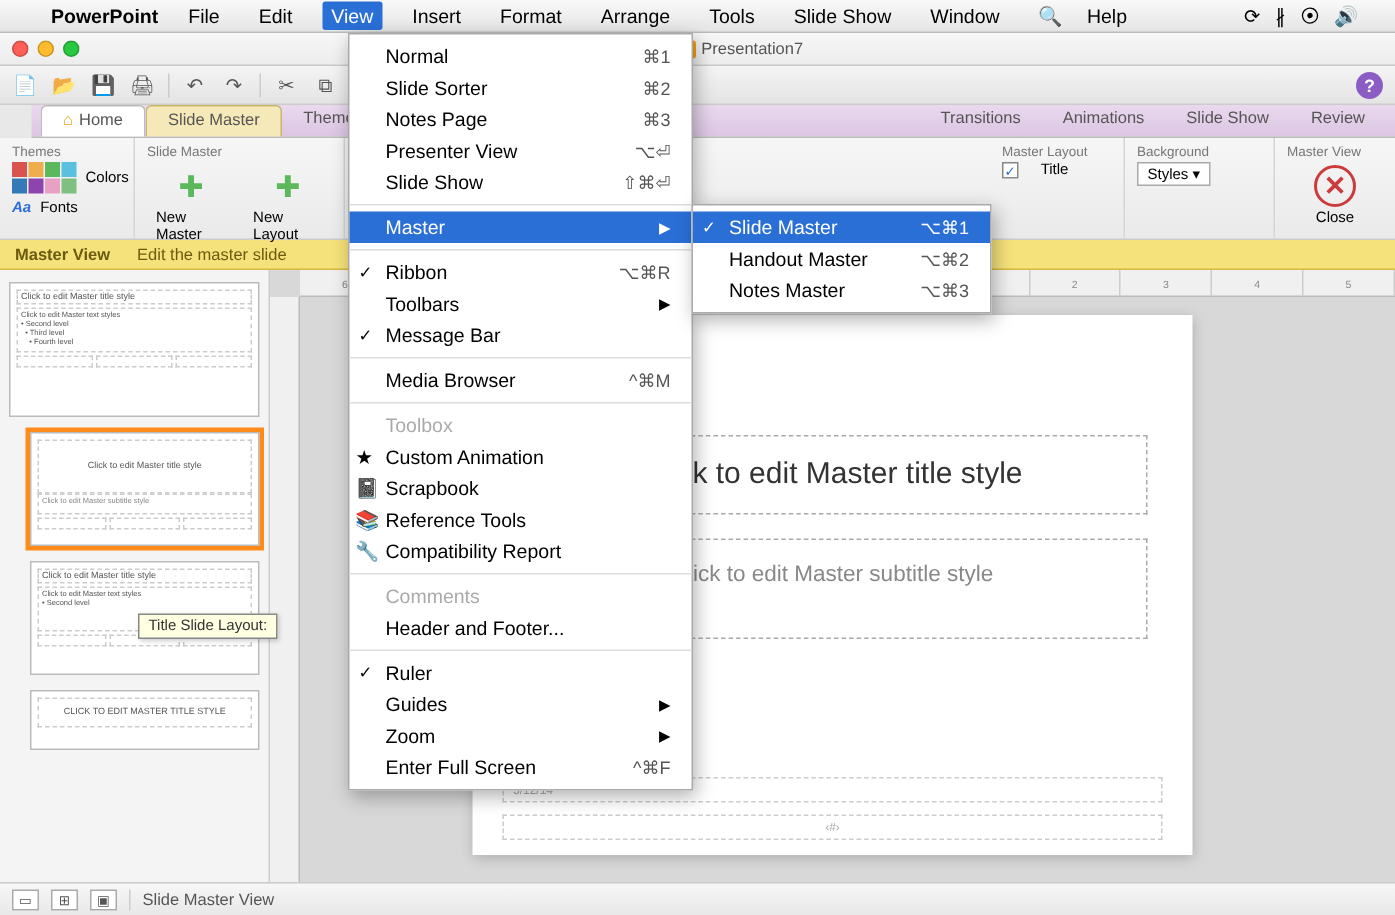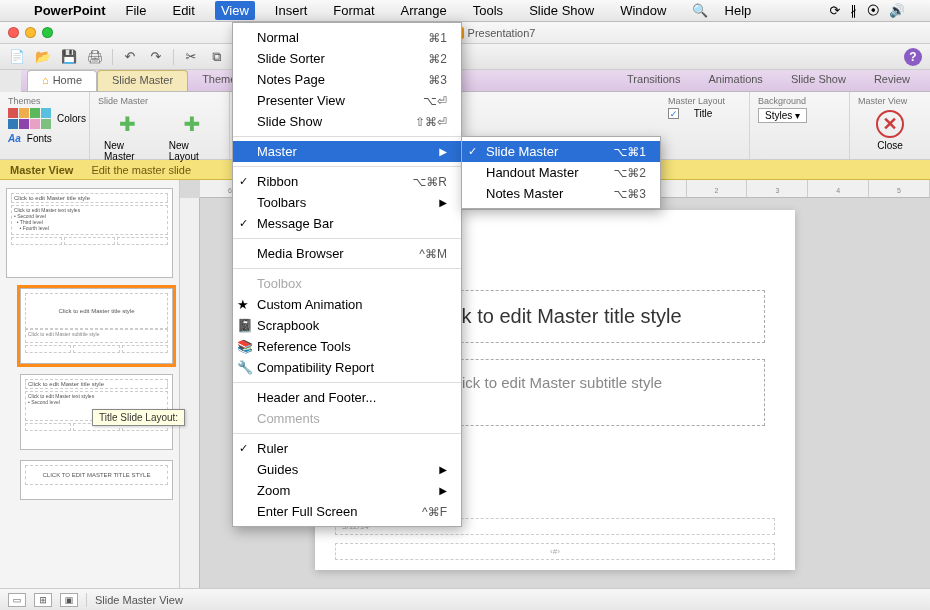--- a/index.html
+++ b/index.html
@@ -358,25 +358,25 @@
     </div>
   <div class="mi">
       <span class="ic">📚</span>
       <span>Reference Tools</span>
     </div>
   <div class="mi">
       <span class="ic">🔧</span>
       <span>Compatibility Report</span>
     </div>
   <div class="sep"></div>
-  <div class="mi">
-      <span>Header and Footer...</span>
-    </div>
   <div class="mi disabled">
       <span>Comments</span>
+    </div>
+  <div class="mi">
+      <span>Header and Footer...</span>
     </div>
   <div class="sep"></div>
   <div class="mi">
       <span class="check">✓</span>
       <span>Ruler</span>
     </div>
   <div class="mi">
       <span>Guides</span>
       <span class="arrow">▶</span>
     </div>

